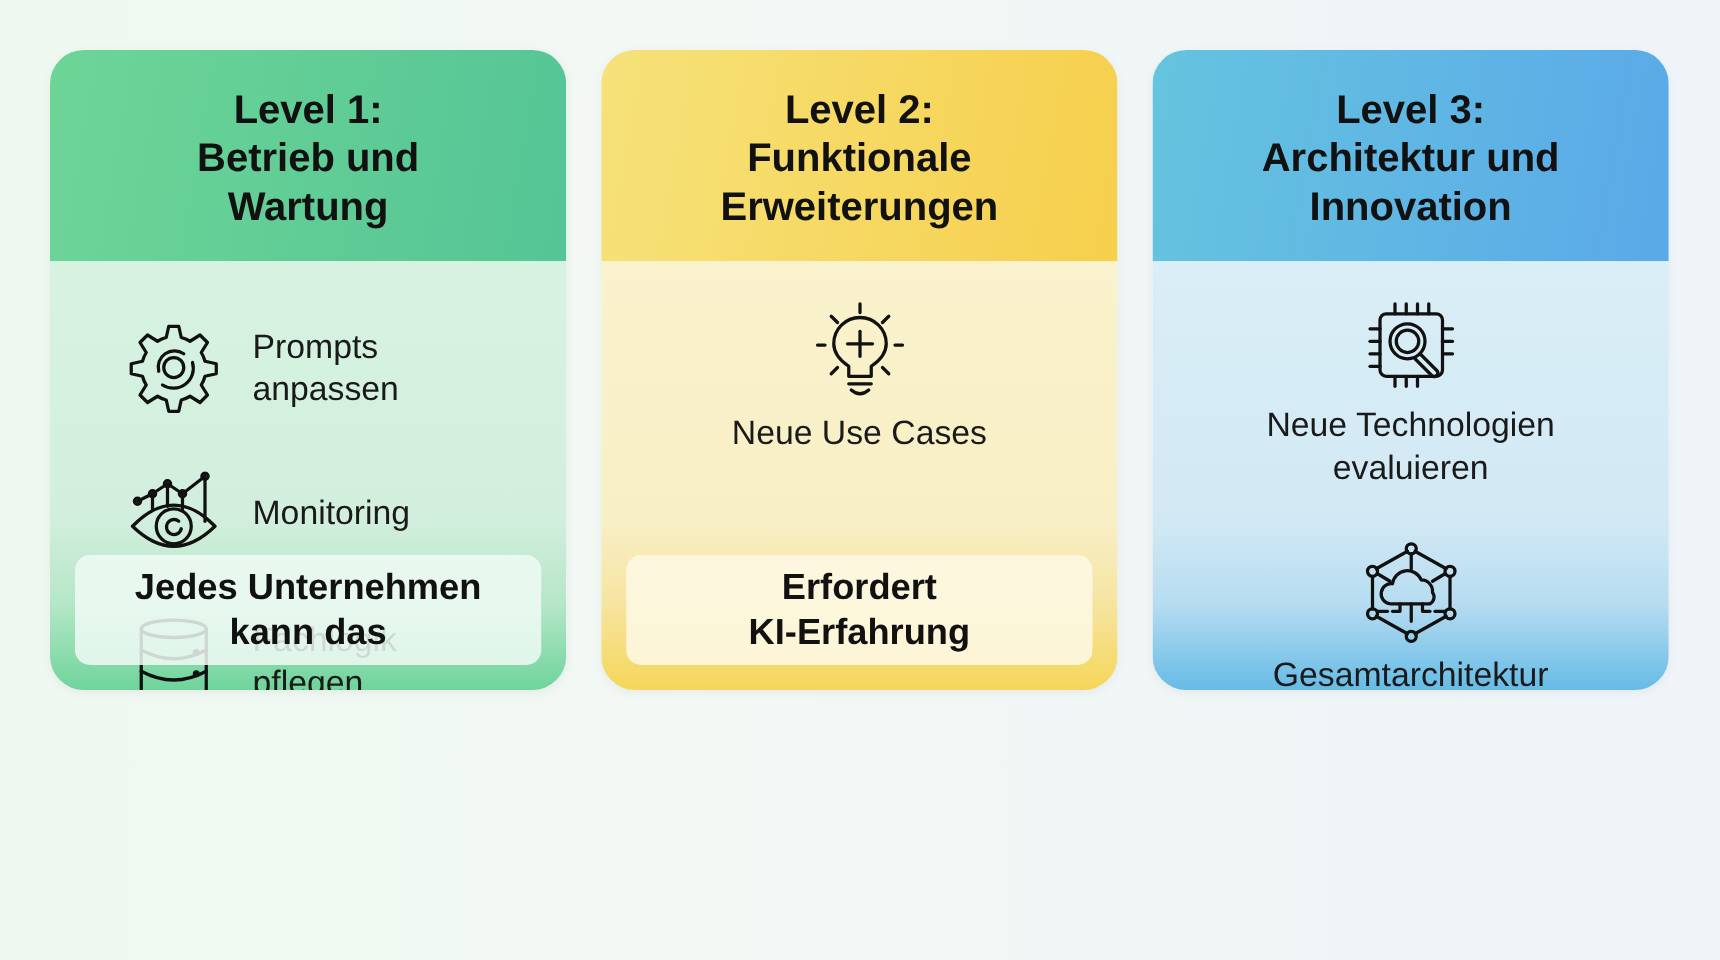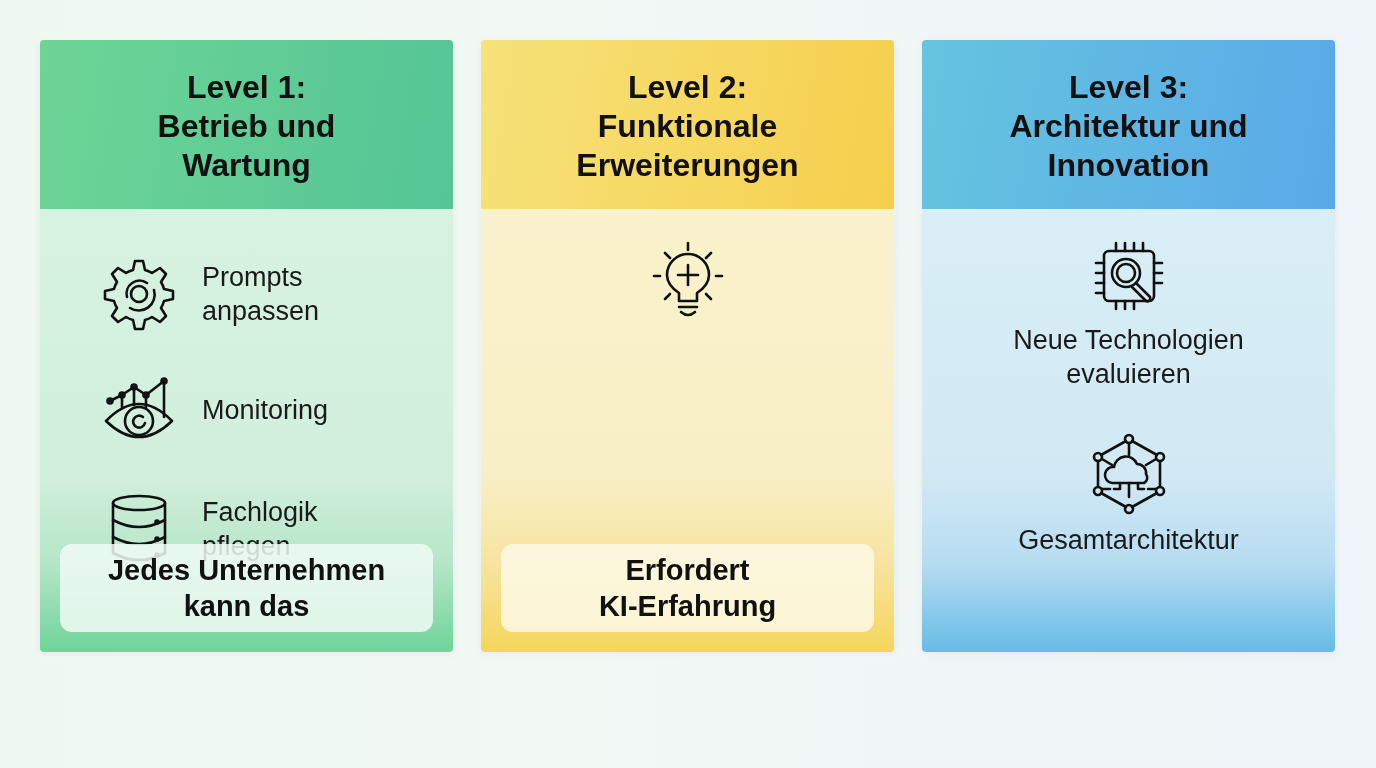--- a/index.html
+++ b/index.html
@@ -4,22 +4,22 @@
 <style>
   html, body { margin: 0; padding: 0; }
   body {
     width: 1376px; height: 768px; overflow: hidden;
     background: linear-gradient(90deg, #eef8f0 0%, #f2f8f4 40%, #eef4f8 100%);
     font-family: "Liberation Sans", "DejaVu Sans", sans-serif;
     color: #111;
     position: relative;
   }
   .card {
-    position: absolute; top: 40px; width: 413px; height: 612px;
-    border-radius: 4px; overflow: hidden;
+    position: absolute; top: 40px; width: 413px; height: 512px;
+    border-radius: 27px; overflow: hidden;
     box-shadow: 0 2px 8px rgba(0,0,0,0.05);
   }
   .card.l1 { left: 40px; }
   .card.l2 { left: 481px; }
   .card.l3 { left: 922px; }
   .head {
     height: 169px; display: flex; align-items: center; justify-content: center;
     text-align: center; font-weight: bold; font-size: 32px; line-height: 39px;
     padding-top: 4px; box-sizing: border-box;
   }
@@ -121,20 +121,21 @@
             <line x1="65" y1="35" x2="71" y2="35"></line>
           <line x1="14" y1="58" x2="19" y2="53"></line>
             <line x1="60" y1="58" x2="55" y2="53"></line>
           <path d="M28 60 v-8 q-12 -8 -12 -18 a21 21 0 0 1 42 0 q0 10 -12 18 v8 z"></path>
           <line x1="37" y1="24" x2="37" y2="44"></line>
             <line x1="27" y1="34" x2="47" y2="34"></line>
           <line x1="28" y1="66" x2="46" y2="66"></line>
           <path d="M30 71 q7 6 14 0"></path>
         </svg>
       </span>
+      <span class="label pre" style="margin-top:8px;">Neue Use Cases</span>
     </div>
     <div class="foot pre">Erfordert
 KI-Erfahrung</div>
   </div>
 </div>
 
 <div class="card l3">
   <div class="head pre">Level 3:
 Architektur und
 Innovation</div>

